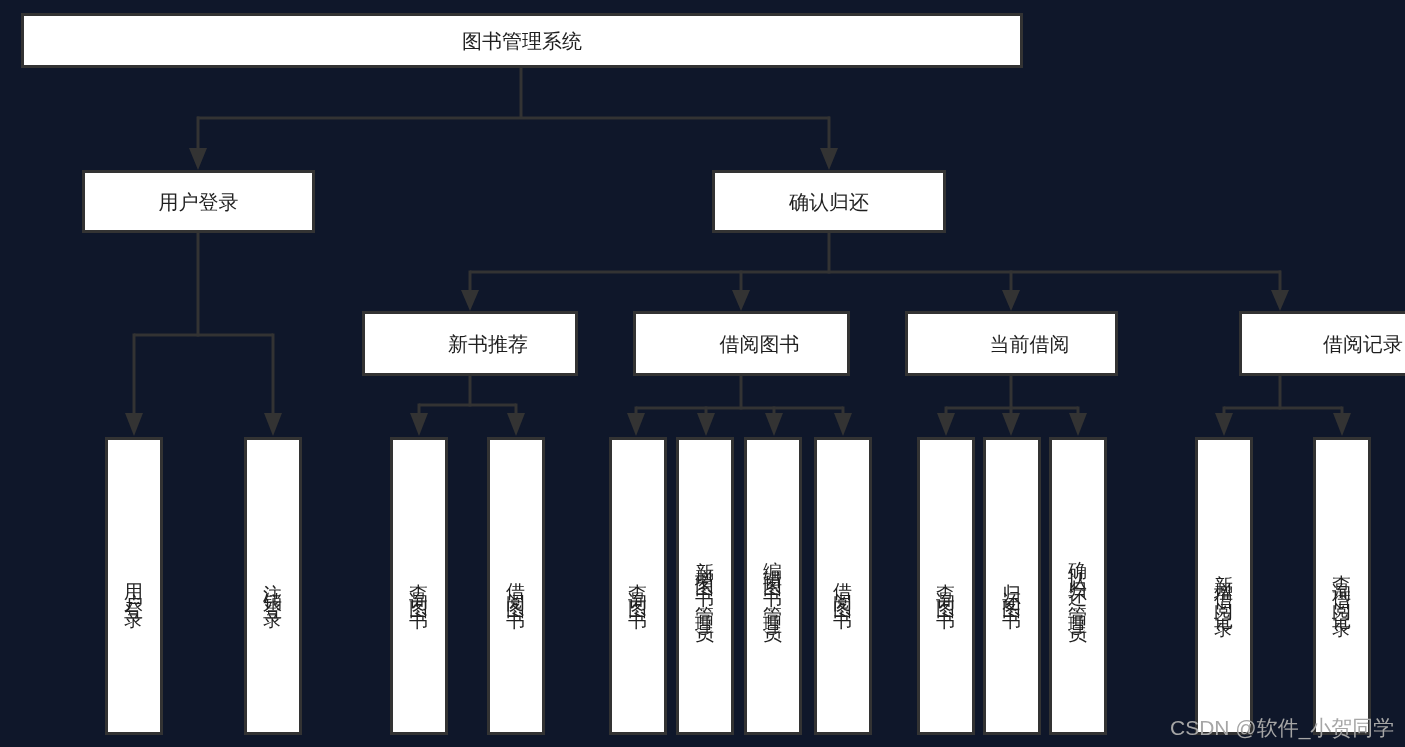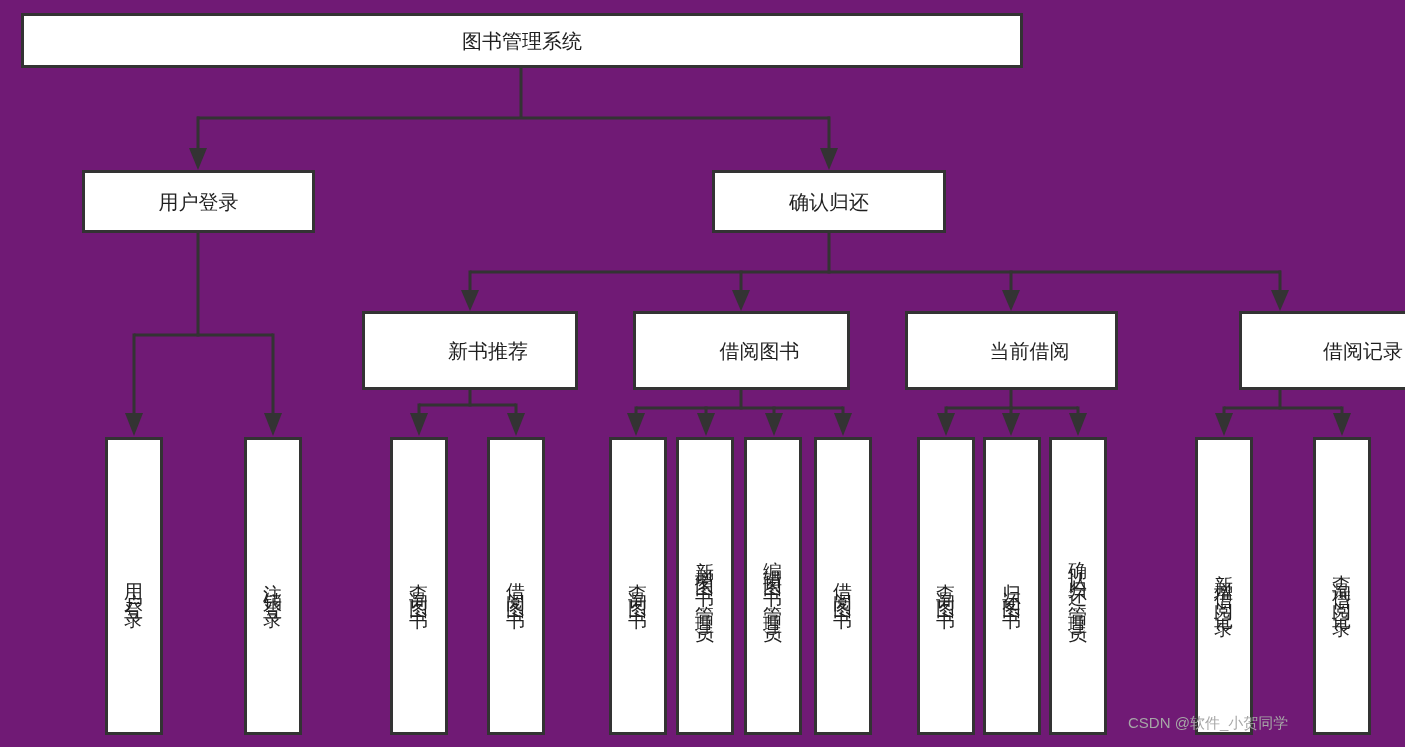--- a/index.html
+++ b/index.html
@@ -1,19 +1,19 @@
 <!DOCTYPE html>
 <html><head>
 <meta charset="utf-8">
 <style>
   html,body{margin:0;padding:0;background:#ffffff;}
   #stage{
     position:relative;
     width:1405px;height:747px;
-    background:#701a75;
+    background:#0f172a;
     font-family:"Liberation Sans","DejaVu Sans",sans-serif;
     color:#1f1f1f;
     overflow:hidden;
   }
   #wires{position:absolute;left:0;top:0;width:1405px;height:747px;pointer-events:none;}
   .box{
     position:absolute;
     box-sizing:border-box;
     border:3px solid #333333;
     background:#ffffff;
@@ -22,21 +22,21 @@
     color:#1f1f1f;
     text-align:center;
     line-height:1;
   }
   
   .b-root{left:21px;top:13px;width:1002px;height:55px;}
   
   .b-user{left:82px;top:170px;width:233px;height:63px;}
   .b-mgmt{left:712px;top:170px;width:234px;height:63px;}
   
-  .b-l3{top:311px;height:79px;padding-left:36px;}
+  .b-l3{top:311px;height:65px;padding-left:36px;}
   .b-l3-1{left:362px;width:216px;}
   .b-l3-2{left:633px;width:217px;}
   .b-l3-3{left:905px;width:213px;text-align:center;}
   .b-l3-4{left:1239px;width:212px;}
   
   .col{top:437px;width:58px;height:298px;padding:6px 0;}
   .vtext{
     writing-mode:vertical-rl;
     text-orientation:mixed;
     font-size:19px;
@@ -44,22 +44,22 @@
     line-height:1;
     white-space:nowrap;
   }
   .c1{left:105px;}  .c2{left:244px;}
   .c3{left:390px;}  .c4{left:487px;}
   .c5{left:609px;}  .c6{left:676px;}  .c7{left:744px;}  .c8{left:814px;}
   .c9{left:917px;}  .c10{left:983px;} .c11{left:1049px;}
   .c12{left:1195px;}.c13{left:1313px;}
   .watermark{
     position:absolute;
-    left:1128px;top:714px;
-    font-size:15px;
+    left:1170px;top:714px;
+    font-size:21px;
     color:#a6a6a6;
     z-index:5;
     white-space:nowrap;
   }
 </style>
 </head>
 <body>
 
 <div id="stage">
 

